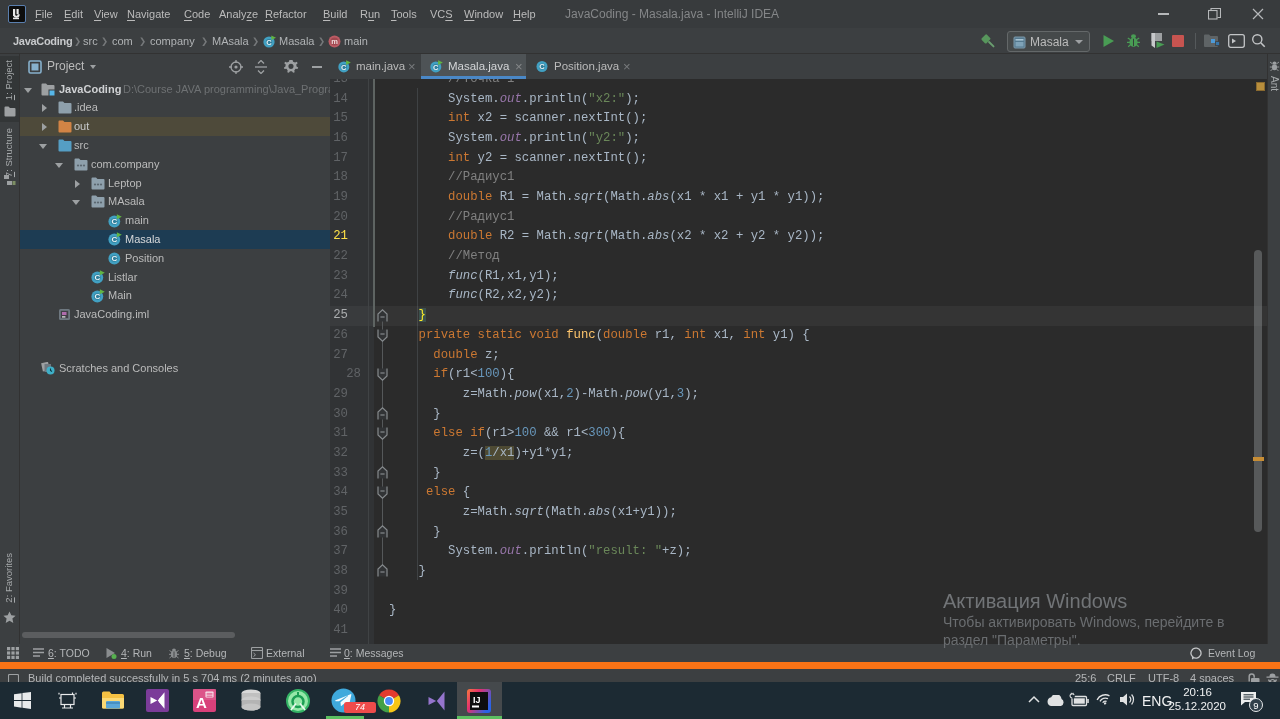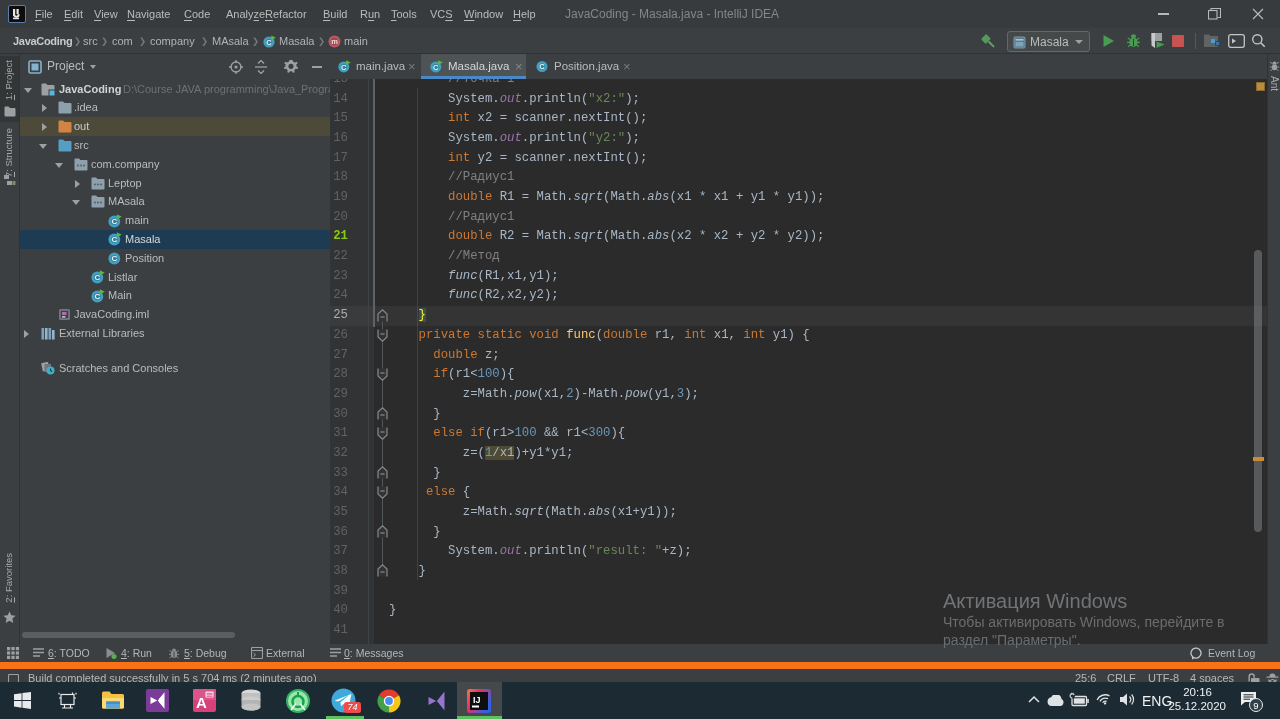--- a/index.html
+++ b/index.html
@@ -52,21 +52,21 @@
           <rect x="7.5" y="3" width="2.2" height="5.2" fill="#e8e8e8"></rect>
           <path d="M9.7 8.2 A 2.4 2.4 0 0 1 5 9" fill="none" stroke="#e8e8e8" stroke-width="2"></path>
           <rect x="4" y="11.6" width="6" height="1.6" fill="#e8e8e8"></rect>
         </svg>
   </div>
   <div class="menu mn" style="left:35px;"><u>F</u>ile</div>
   <div class="menu mn" style="left:64px;"><u>E</u>dit</div>
   <div class="menu mn" style="left:94px;"><u>V</u>iew</div>
   <div class="menu mn" style="left:127px;"><u>N</u>avigate</div>
   <div class="menu mn" style="left:184px;"><u>C</u>ode</div>
-  <div class="menu mn" style="left:226px;">Analy<u>z</u>e</div>
+  <div class="menu mn" style="left:219px;">Analy<u>z</u>e</div>
   <div class="menu mn" style="left:265px;"><u>R</u>efactor</div>
   <div class="menu mn" style="left:323px;"><u>B</u>uild</div>
   <div class="menu mn" style="left:360px;">R<u>u</u>n</div>
   <div class="menu mn" style="left:391px;"><u>T</u>ools</div>
   <div class="menu mn" style="left:430px;">VC<u>S</u></div>
   <div class="menu mn" style="left:464px;"><u>W</u>indow</div>
   <div class="menu mn" style="left:513px;"><u>H</u>elp</div>
   <div class="title" style="left:565px;">JavaCoding - Masala.java - IntelliJ IDEA</div>
   <div class="abs" style="left:1158px;top:13px;width:11px;height:1.5px;background:#b6b8ba;"></div>
   <svg class="abs" style="left:1208px;top:8px;" width="13" height="12" viewBox="0 0 13 12">
@@ -293,30 +293,20 @@
       </div>
   <div class="trow" style="top:251.1px;">
         <svg class="abs" style="left:37.5px;top:3px;" width="13" height="13" viewBox="0 0 13 13">
           <rect x="1" y="1" width="11" height="11" rx="1.5" fill="#6e7880"></rect>
           <rect x="2.8" y="2.8" width="7.4" height="7.4" fill="#413f45"></rect>
           <rect x="4" y="8.2" width="3.4" height="1.4" fill="#d8d8d8"></rect>
           <rect x="4" y="4" width="4.5" height="3" fill="#b06cac"></rect>
         </svg>
         <span class="lbl" style="left:54px;">JavaCoding.iml</span>
       </div>
-  <div class="trow" style="top:269.9px;">
-        <span class="arrow arr-r" style="left:3.5px;"></span>
-        <svg class="abs" style="left:21px;top:3px;" width="14" height="13" viewBox="0 0 14 13">
-          <rect x="0.5" y="1" width="2.6" height="11.5" fill="#7ba3c0"></rect>
-          <rect x="4" y="1" width="2.6" height="11.5" fill="#94b5cc"></rect>
-          <rect x="7.5" y="1" width="2.6" height="11.5" fill="#7ba3c0"></rect>
-          <rect x="11" y="3" width="2.6" height="9.5" fill="#94b5cc"></rect>
-        </svg>
-        <span class="lbl" style="left:39px;">External Libraries</span>
-      </div>
   <div class="trow" style="top:288.7px;margin-top:16px;">
         <svg class="abs" style="left:21px;top:3px;" width="14" height="13" viewBox="0 0 14 13">
           <path d="M1 0.5 L8 0.5 L8 9 L1 9 Z" fill="#9da0a2" transform="rotate(-12 4 5)"></path>
           <path d="M3.5 2 L10 2 L10 10 L3.5 10 Z" fill="#6e7880"></path>
           <circle cx="9.5" cy="8.5" r="4" fill="#3fb0c8"></circle>
           <path d="M9.5 6.5 L9.5 8.5 L11 9.5" stroke="#0e3a46" stroke-width="1.1" fill="none"></path>
         </svg>
         <span class="lbl" style="left:39px;">Scratches and Consoles</span>
       </div>
   <div class="abs" style="left:2px;top:578px;width:213px;height:6px;background:rgba(255,255,255,0.16);border-radius:3px;"></div>
@@ -356,28 +346,28 @@
 </div>
 <div id="gutter">
 <div class="lnum" style="top:16.00px;color:#606366;">13</div>
 <div class="lnum" style="top:35.68px;color:#606366;">14</div>
 <div class="lnum" style="top:55.36px;color:#606366;">15</div>
 <div class="lnum" style="top:75.04px;color:#606366;">16</div>
 <div class="lnum" style="top:94.72px;color:#606366;">17</div>
 <div class="lnum" style="top:114.40px;color:#606366;">18</div>
 <div class="lnum" style="top:134.08px;color:#606366;">19</div>
 <div class="lnum" style="top:153.76px;color:#606366;">20</div>
-<div class="lnum" style="top:173.44px;color:#84cc16;font-weight:bold;">21</div>
+<div class="lnum" style="top:173.44px;color:#fde047;">21</div>
 <div class="lnum" style="top:193.12px;color:#606366;">22</div>
 <div class="lnum" style="top:212.80px;color:#606366;">23</div>
 <div class="lnum" style="top:232.48px;color:#606366;">24</div>
 <div class="lnum" style="top:252.16px;color:#a7a9ab;">25</div>
 <div class="lnum" style="top:271.84px;color:#606366;">26</div>
 <div class="lnum" style="top:291.52px;color:#606366;">27</div>
-<div class="lnum" style="top:311.20px;color:#606366;">28</div>
+<div class="lnum" style="top:311.20px;color:#606366;margin-left:13px;">28</div>
 <div class="lnum" style="top:330.88px;color:#606366;">29</div>
 <div class="lnum" style="top:350.56px;color:#606366;">30</div>
 <div class="lnum" style="top:370.24px;color:#606366;">31</div>
 <div class="lnum" style="top:389.92px;color:#606366;">32</div>
 <div class="lnum" style="top:409.60px;color:#606366;">33</div>
 <div class="lnum" style="top:429.28px;color:#606366;">34</div>
 <div class="lnum" style="top:448.96px;color:#606366;">35</div>
 <div class="lnum" style="top:468.64px;color:#606366;">36</div>
 <div class="lnum" style="top:488.32px;color:#606366;">37</div>
 <div class="lnum" style="top:508.00px;color:#606366;">38</div>
@@ -585,21 +575,21 @@
         <circle cx="12" cy="12" r="11" fill="none" stroke="#34b365" stroke-width="2"></circle>
         <circle cx="12" cy="12.5" r="5.5" fill="none" stroke="#1b9e53" stroke-width="2.5"></circle>
         <path d="M12 3 L12 7" stroke="#1b9e53" stroke-width="2"></path>
         <path d="M5 21 L10 14.5 M19 21 L14 14.5" stroke="#e9f8ee" stroke-width="1.8"></path>
       </svg>
 
   <svg class="abs" style="left:331px;top:6px;" width="25" height="25" viewBox="0 0 25 25">
         <circle cx="12.5" cy="12.5" r="12" fill="#3fa9dc"></circle>
         <path d="M4.5 12.3 L19.5 6.2 Q20.6 5.8 20.3 7 L17.8 18.3 Q17.6 19.3 16.5 18.7 L12.6 15.9 L10.6 17.8 Q9.9 18.4 9.8 17.4 L9.5 14.3 L17 7.9 Q17.4 7.5 16.8 7.6 L8 13.2 L4.7 13.2 Q3.6 12.8 4.5 12.3 Z" fill="#f4fbfe"></path>
       </svg>
-  <div class="abs" style="left:344px;top:20px;width:17px;height:11px;background:#ef4b4b;border-radius:2.5px;color:#fff;font-size:9px;line-height:11px;text-align:center;font-style:italic;">74</div>
+  <div class="abs" style="left:344px;top:20px;width:32px;height:11px;background:#ef4b4b;border-radius:2.5px;color:#fff;font-size:9px;line-height:11px;text-align:center;font-style:italic;">74</div>
   <div class="abs" style="left:326px;top:34px;width:38px;height:3px;background:#5cbf60;"></div>
 
   <svg class="abs" style="left:377px;top:7px;" width="24" height="24" viewBox="0 0 24 24">
         <path d="M12 12 L2.04 6.25 A11.5 11.5 0 0 1 21.96 6.25 Z" fill="#e33b2e"></path>
         <path d="M12 12 L21.96 6.25 A11.5 11.5 0 0 1 12 23.5 Z" fill="#f7c617"></path>
         <path d="M12 12 L12 23.5 A11.5 11.5 0 0 1 2.04 6.25 Z" fill="#43a047"></path>
         <circle cx="12" cy="12" r="5.2" fill="#fff"></circle>
         <circle cx="12" cy="12" r="3.9" fill="#4a8cf7"></circle>
       </svg>
 

